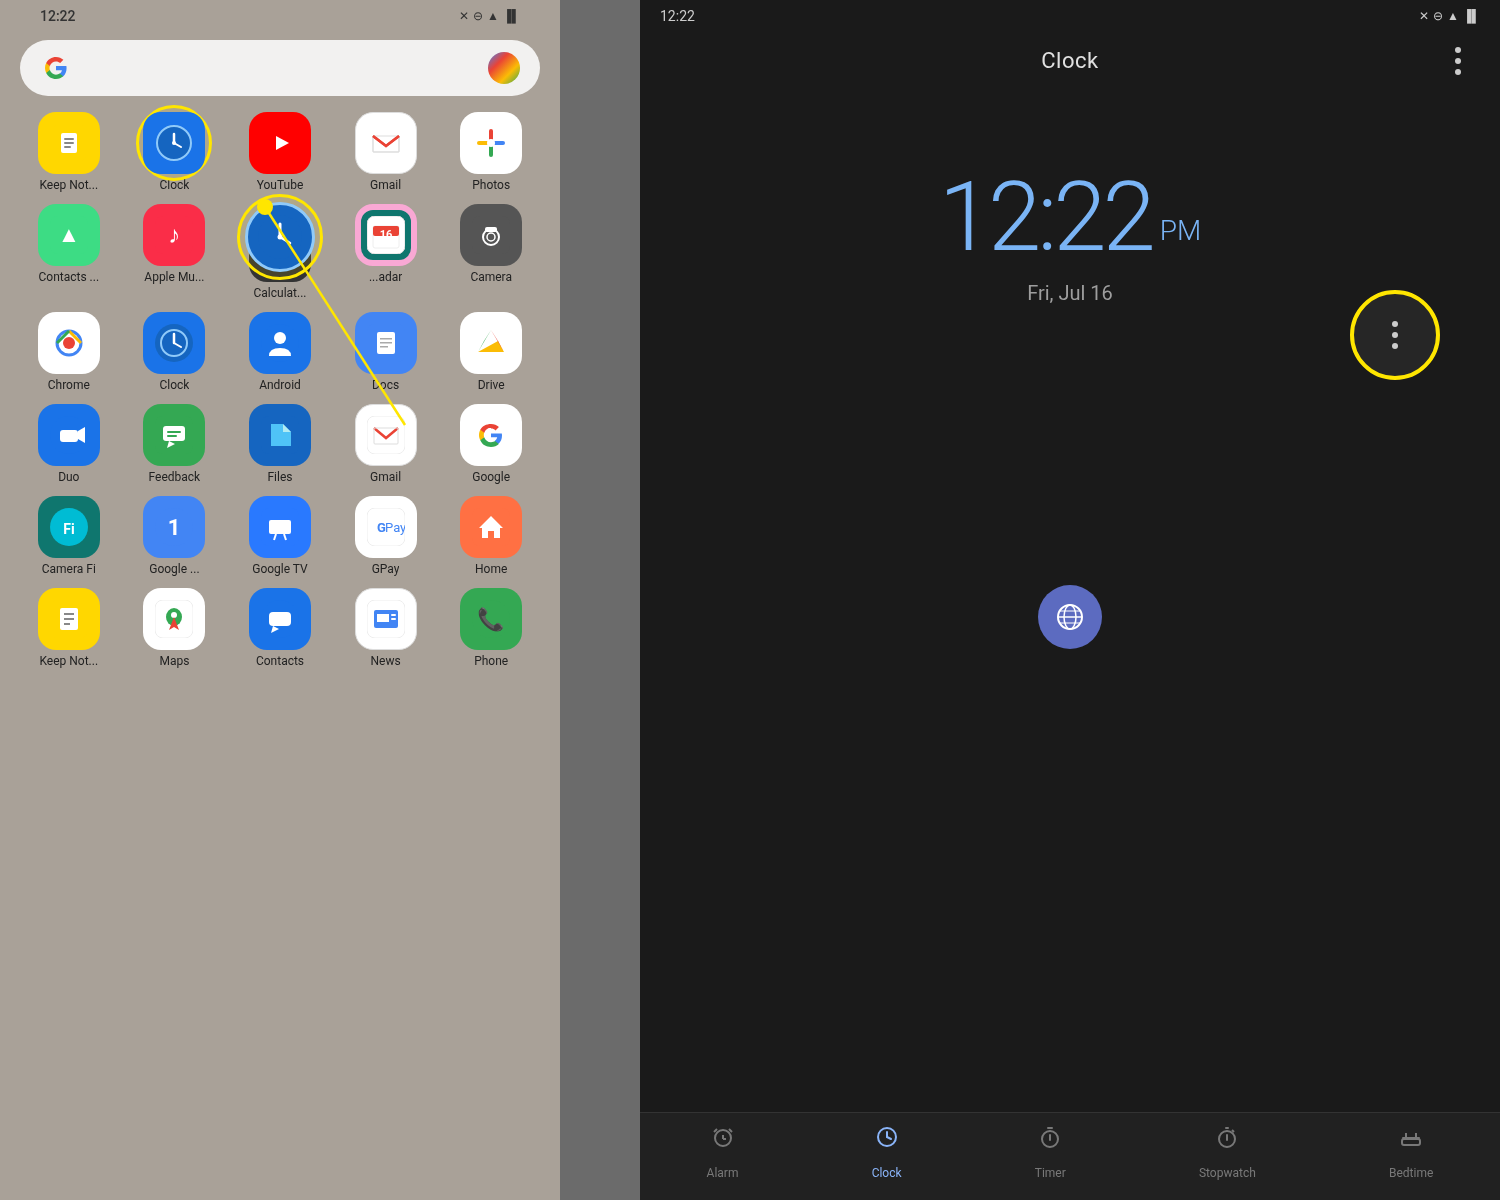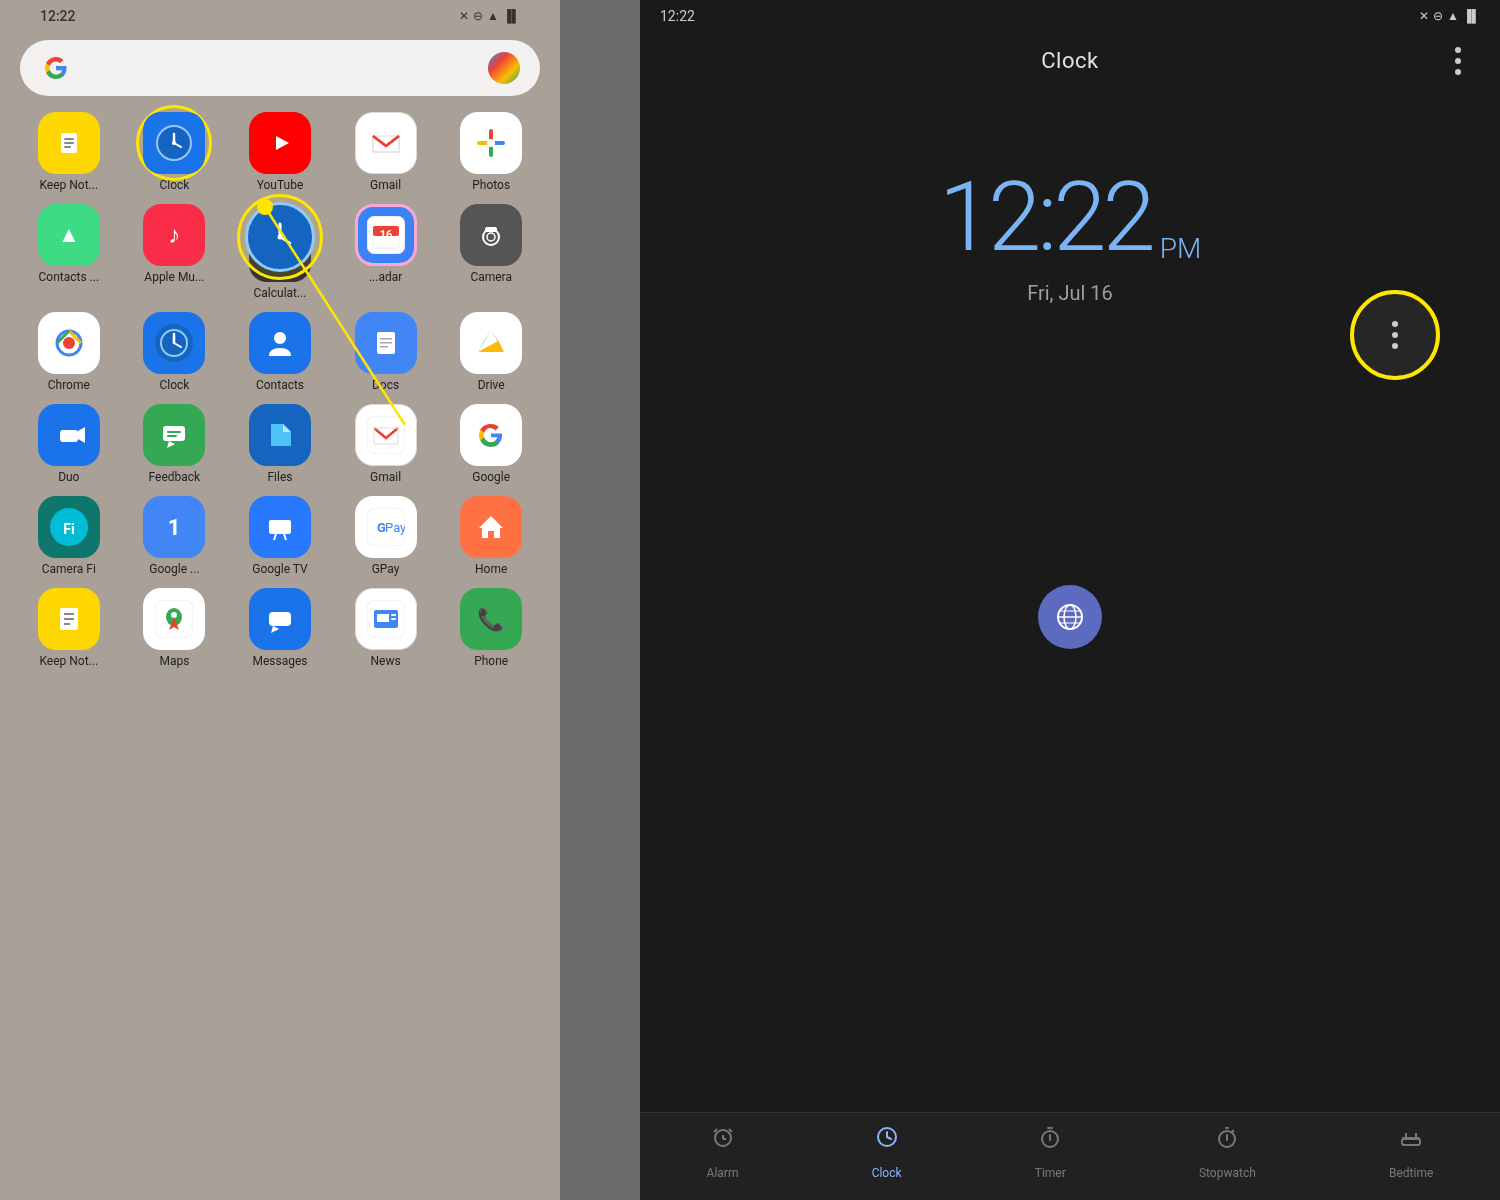--- a/index.html
+++ b/index.html
@@ -104,21 +104,21 @@
 
     
     .icon-keep { background: #FFD700; }
     .icon-clock { background: #1a73e8; }
     .icon-youtube { background: #FF0000; }
     .icon-gmail { background: #fff; border: 1px solid #ddd; }
     .icon-photos { background: #fff; }
     .icon-android { background: #3DDC84; }
     .icon-music { background: #FA2D48; }
     .icon-calculator { background: #333; }
-    .icon-calendar { background: #3b82f6; border: 3px solid #f9a8d4; }
+    .icon-calendar { background: #0f766e; border: 6px solid #f9a8d4; }
     .icon-camera { background: #555; }
     .icon-chrome { background: #fff; }
     .icon-contacts { background: #1a73e8; }
     .icon-docs { background: #4285F4; }
     .icon-drive { background: #fff; }
     .icon-duo { background: #1a73e8; }
     .icon-feedback { background: #34A853; }
     .icon-files { background: #1565C0; }
     .icon-google { background: #fff; }
     .icon-fi { background: #0f766e; }
@@ -206,20 +206,21 @@
       font-size: 96px;
       font-weight: 300;
       color: #7ab4f5;
       letter-spacing: -4px;
       line-height: 1;
     }
 
     .clock-ampm {
       font-size: 28px;
       color: #7ab4f5;
+      margin-bottom: 18px;
       font-weight: 300;
     }
 
     .clock-date {
       color: #9e9e9e;
       font-size: 20px;
       margin-top: 16px;
     }
 
     .globe-button {
@@ -497,21 +498,21 @@
       <span class="app-label">Clock</span>
     </div>
     <div class="app-item">
       <div class="app-icon icon-contacts">
         <svg width="38" height="38" viewBox="0 0 38 38">
             <rect width="38" height="38" rx="19" fill="#1a73e8"></rect>
             <circle cx="19" cy="14" r="6" fill="white"></circle>
             <path d="M8 32 Q8 24 19 24 Q30 24 30 32" fill="white"></path>
           </svg>
       </div>
-      <span class="app-label">Contacts</span>
+      <span class="app-label">Android</span>
     </div>
     <div class="app-item">
       <div class="app-icon icon-docs">
         <svg width="38" height="38" viewBox="0 0 38 38">
             <rect width="38" height="38" rx="8" fill="#4285F4"></rect>
             <rect x="10" y="8" width="18" height="22" rx="2" fill="white"></rect>
             <rect x="13" y="14" width="12" height="1.5" fill="#aaa"></rect>
             <rect x="13" y="18" width="12" height="1.5" fill="#aaa"></rect>
             <rect x="13" y="22" width="8" height="1.5" fill="#aaa"></rect>
           </svg>
@@ -665,21 +666,21 @@
       <span class="app-label">Maps</span>
     </div>
     <div class="app-item">
       <div class="app-icon icon-messages">
         <svg width="38" height="38" viewBox="0 0 38 38">
             <rect width="38" height="38" rx="19" fill="#1a73e8"></rect>
             <rect x="8" y="12" width="22" height="14" rx="4" fill="white"></rect>
             <path d="M12 26 L10 33 L18 29" fill="white"></path>
           </svg>
       </div>
-      <span class="app-label">Messages</span>
+      <span class="app-label">Contacts</span>
     </div>
     <div class="app-item">
       <div class="app-icon icon-news">
         <svg width="38" height="38" viewBox="0 0 38 38">
             <rect width="38" height="38" rx="8" fill="white" stroke="#eee"></rect>
             <rect x="7" y="10" width="24" height="18" rx="2" fill="#4285F4"></rect>
             <rect x="10" y="14" width="12" height="8" fill="white"></rect>
             <rect x="24" y="14" width="5" height="2" rx="1" fill="white"></rect>
             <rect x="24" y="18" width="5" height="2" rx="1" fill="white"></rect>
           </svg>

